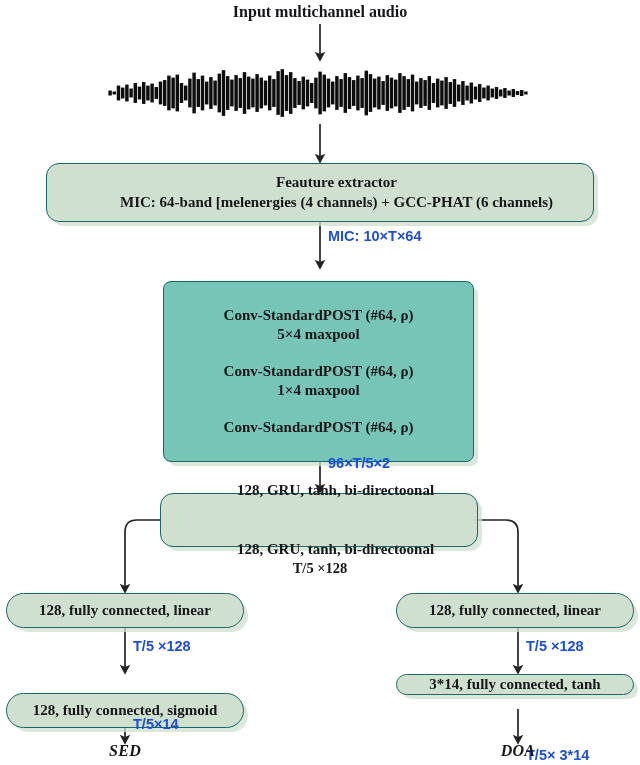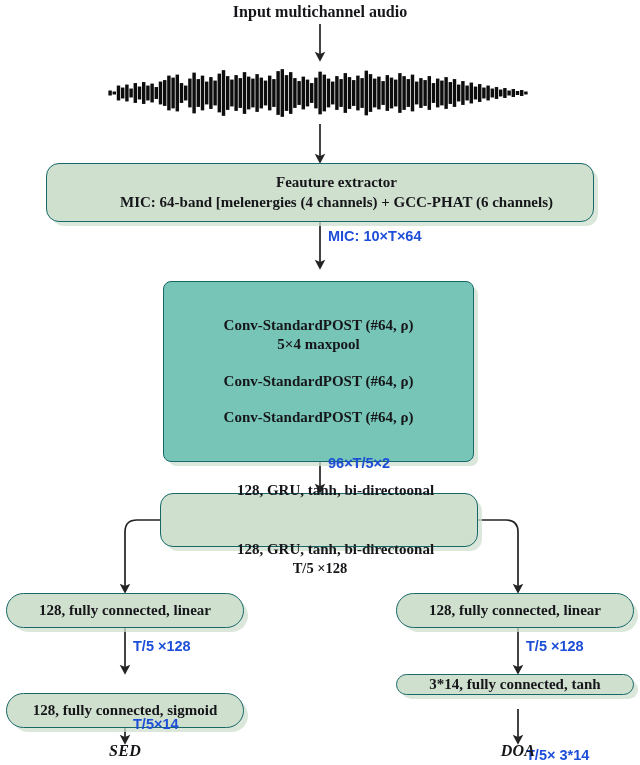--- a/index.html
+++ b/index.html
@@ -244,20 +244,21 @@
   </div>
   <div class="edge-label" style="left:328px; top:228px;">MIC: 10×T×64</div>
 
   <div class="node node-teal rrect-lg" id="conv-block" style="left:163px; top:269px; width:311px; height:181px; font-size:15px;">
     <div class="conv-group">
       <div class="line">Conv-StandardPOST (#64, ρ)</div>
       <div class="line">5×4 maxpool</div>
     </div>
     <div class="conv-group">
       <div class="line">Conv-StandardPOST (#64, ρ)</div>
+      <div class="line">1×4 maxpool</div>
     </div>
     <div class="conv-group">
       <div class="line">Conv-StandardPOST (#64, ρ)</div>
     </div>
   </div>
   <div class="edge-label" style="left:328px; top:455px;">96×T/5×2</div>
 
   <div class="node rrect" style="left:160px; top:493px; width:318px; height:54px; font-size:15px;gap:40px;">
     <div class="line">128, GRU, tanh, bi-directoonal</div>
     <div class="line">128, GRU, tanh, bi-directoonal</div>

